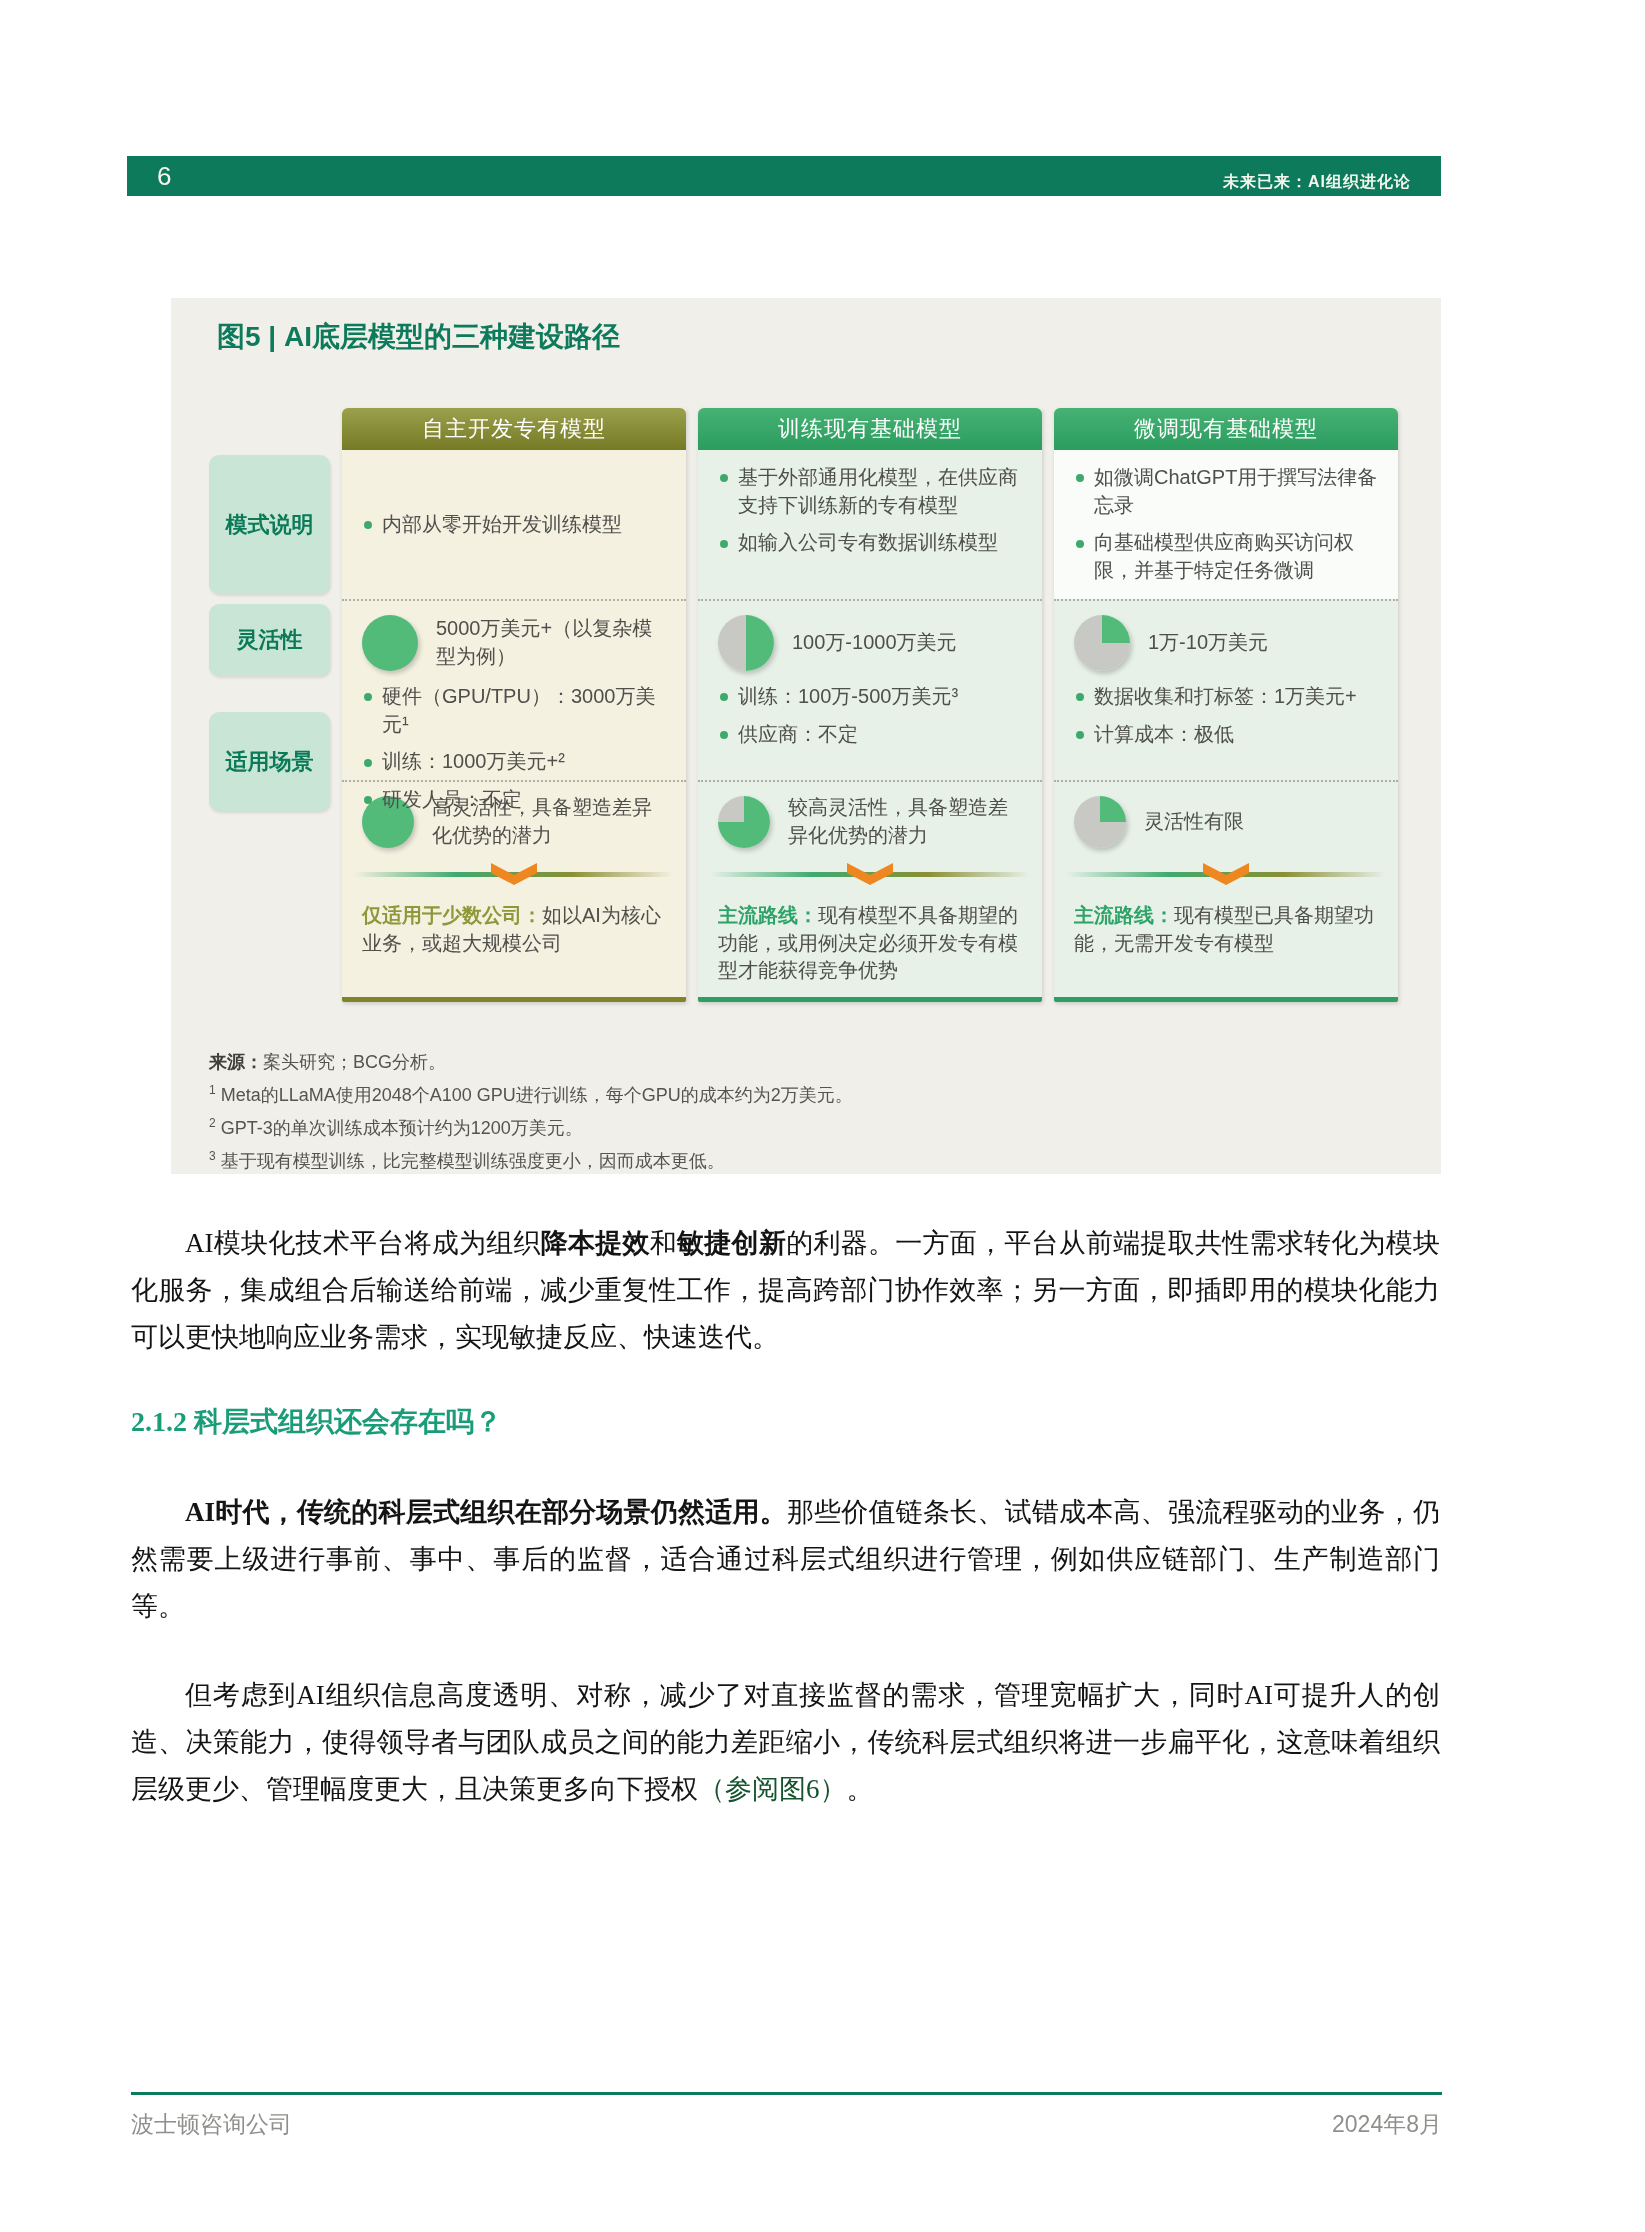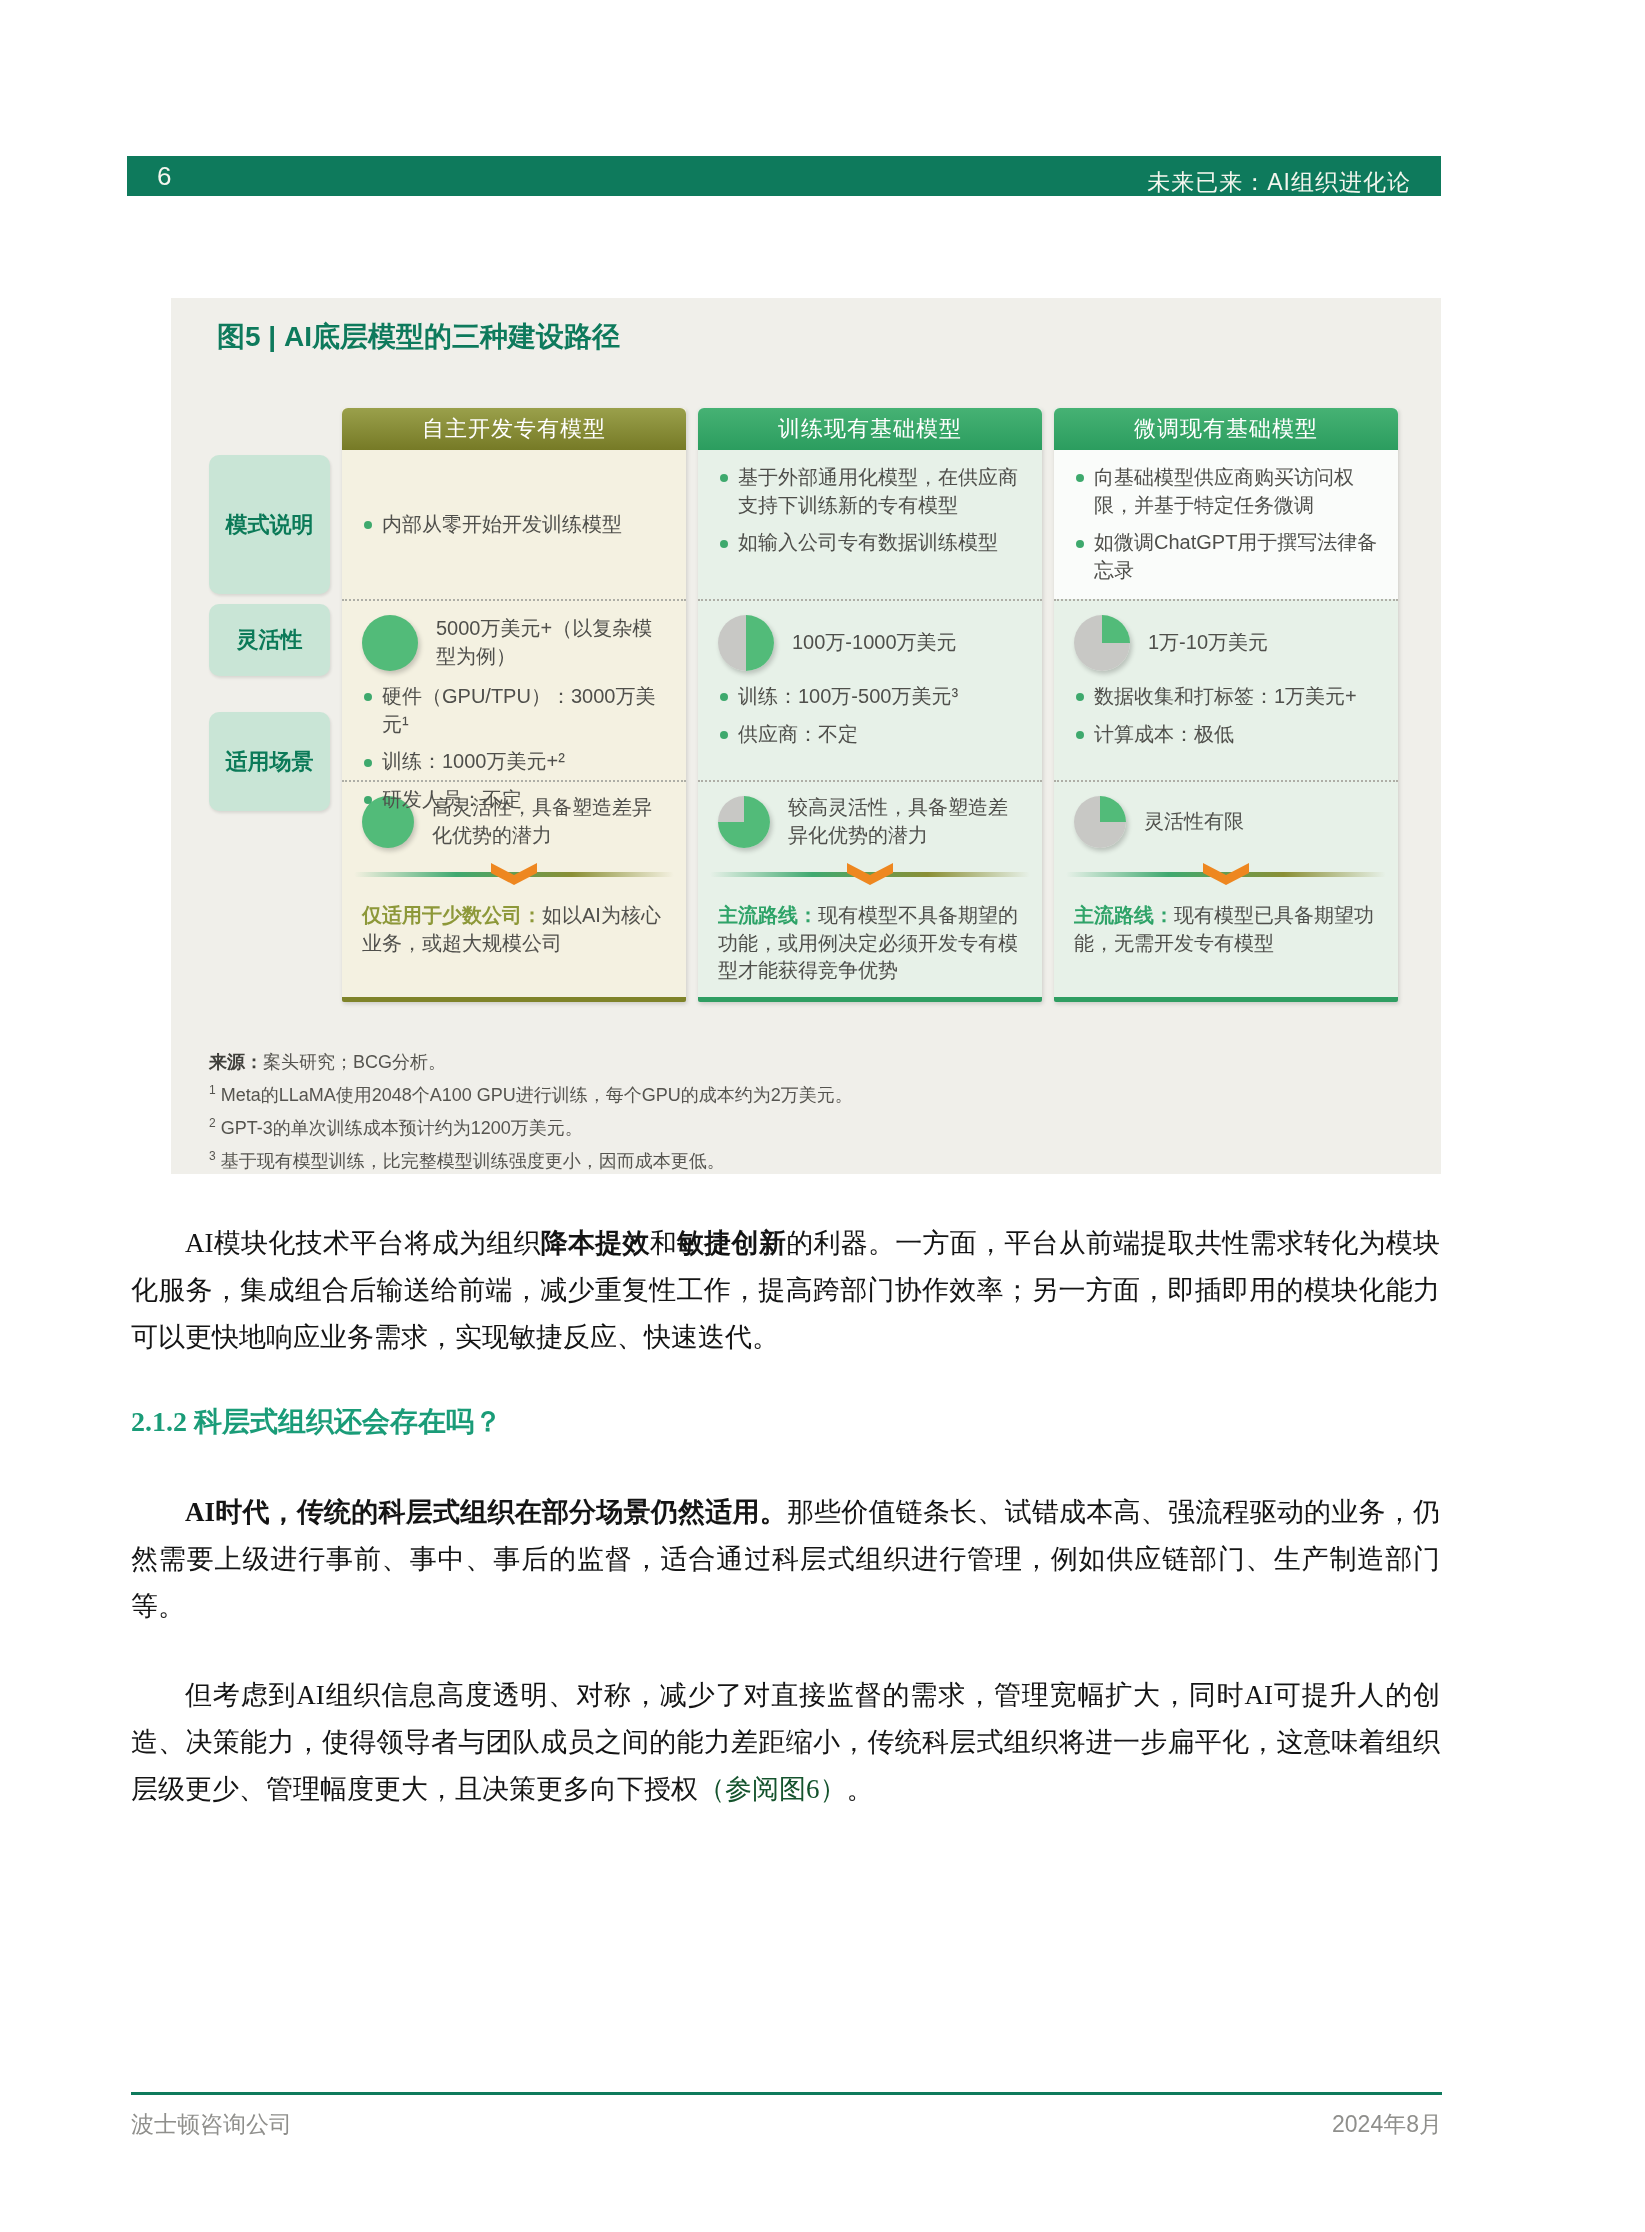--- a/index.html
+++ b/index.html
@@ -4,21 +4,21 @@
 <style>
   html,body{margin:0;padding:0;background:#ffffff;}
   .page{position:relative;width:1646px;height:2233px;background:#ffffff;overflow:hidden;
         font-family:"Liberation Sans","DejaVu Sans",sans-serif;}
 
   
   .header-bar{position:absolute;left:127px;top:156px;width:1314px;height:40px;
               background:#0E7A5C;color:#F4F6EE;display:flex;align-items:center;
               justify-content:space-between;padding:0 30px;box-sizing:border-box;}
   .header-bar .pagenum{font-size:26px;font-weight:400;}
-  .header-bar .htitle{font-size:23px;font-weight:400;letter-spacing:1px;margin-top:12px;}
+  .header-bar .htitle{font-size:16px;font-weight:700;letter-spacing:1px;margin-top:12px;}
 
   
   .figure-panel{position:absolute;left:171px;top:298px;width:1270px;height:876px;
                 background:#F0EFEA;box-sizing:border-box;padding:20px 40px 0 38px;}
   .fig-title{color:#0E7A5C;font-size:28px;font-weight:bold;margin:0 0 52px 8px;}
 
   .fig-table{display:grid;grid-template-columns:121px 344px 344px 344px;column-gap:12px;}
 
   
   .lbl-col{display:flex;flex-direction:column;}
@@ -198,22 +198,22 @@
           <p>
             <span class="lead lead-green">主流路线：</span><span>现有模型不具备期望的功能，或用例决定必须开发专有模型才能获得竞争优势</span>
           </p>
         </div>
       </div>
 
       <div class="col-card body-green col-bottom-green">
         <div class="col-head head-green">微调现有基础模型</div>
         <div class="cell r1 body-white">
           <ul class="blist">
+            <li>如微调ChatGPT用于撰写法律备忘录</li>
             <li>向基础模型供应商购买访问权限，并基于特定任务微调</li>
-            <li>如微调ChatGPT用于撰写法律备忘录</li>
           </ul>
         </div>
         <div class="cell r2 dotted">
           <div class="pie-row">
             <div class="pie pie-25"></div>
             <div>1万-10万美元</div>
           </div>
           <ul class="blist">
             <li>数据收集和打标签：1万美元+</li>
             <li>计算成本：极低</li>

